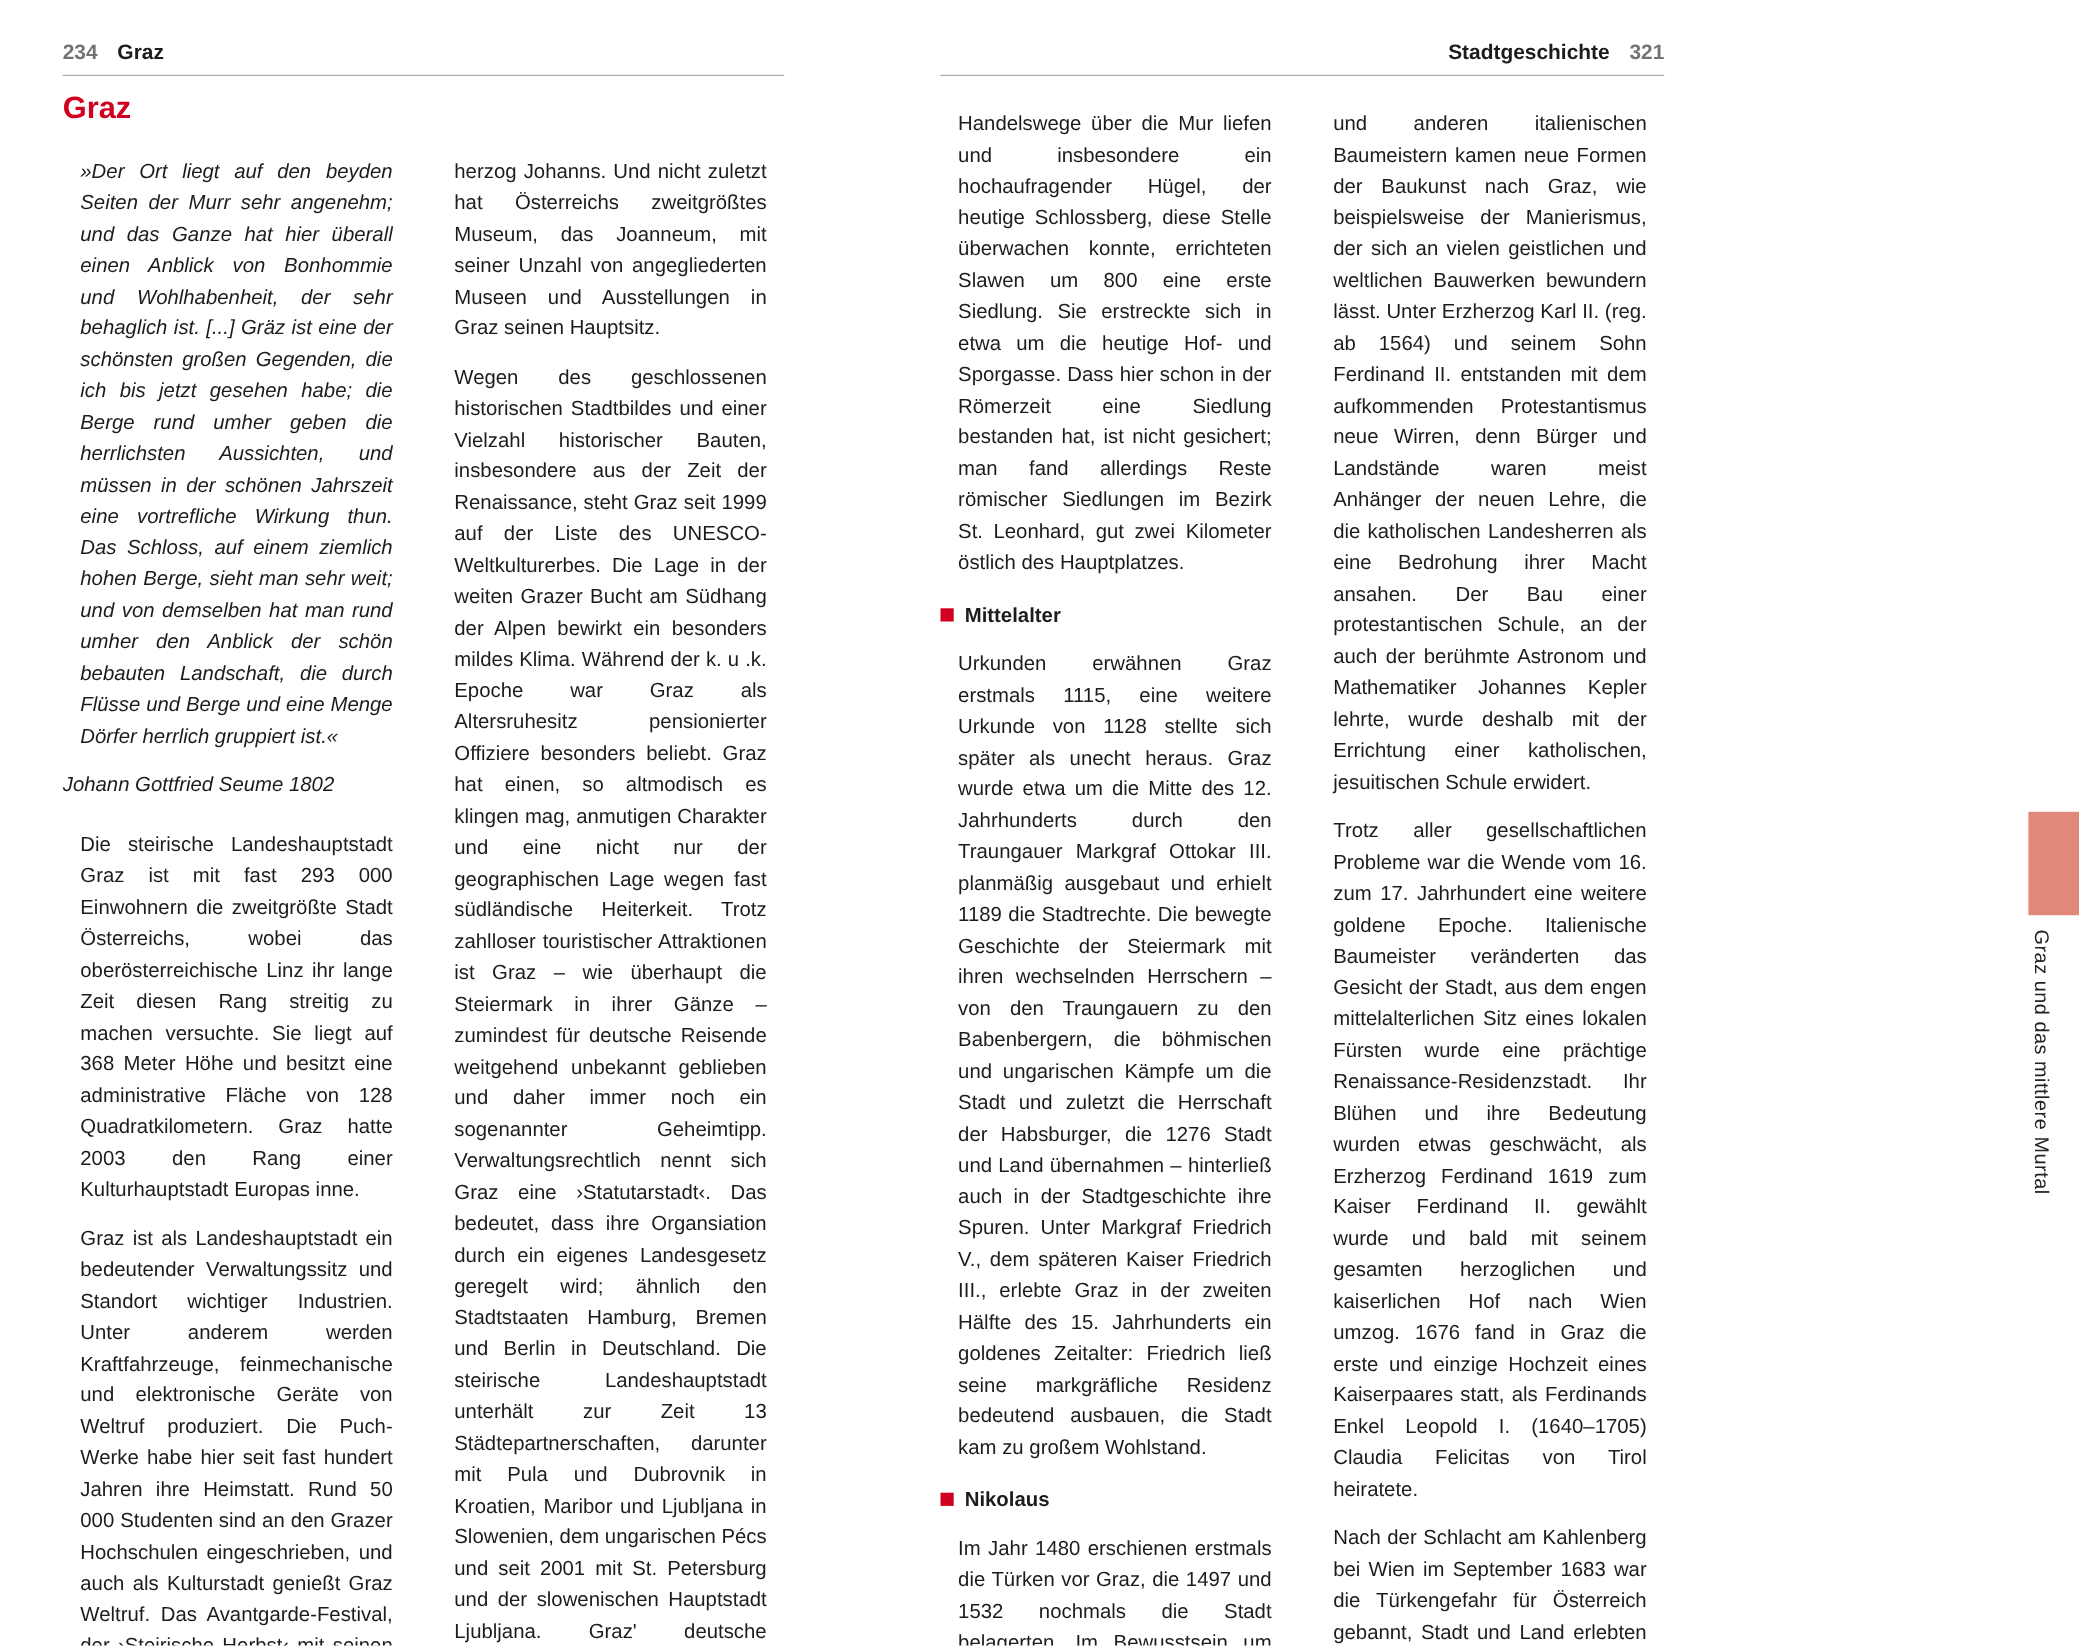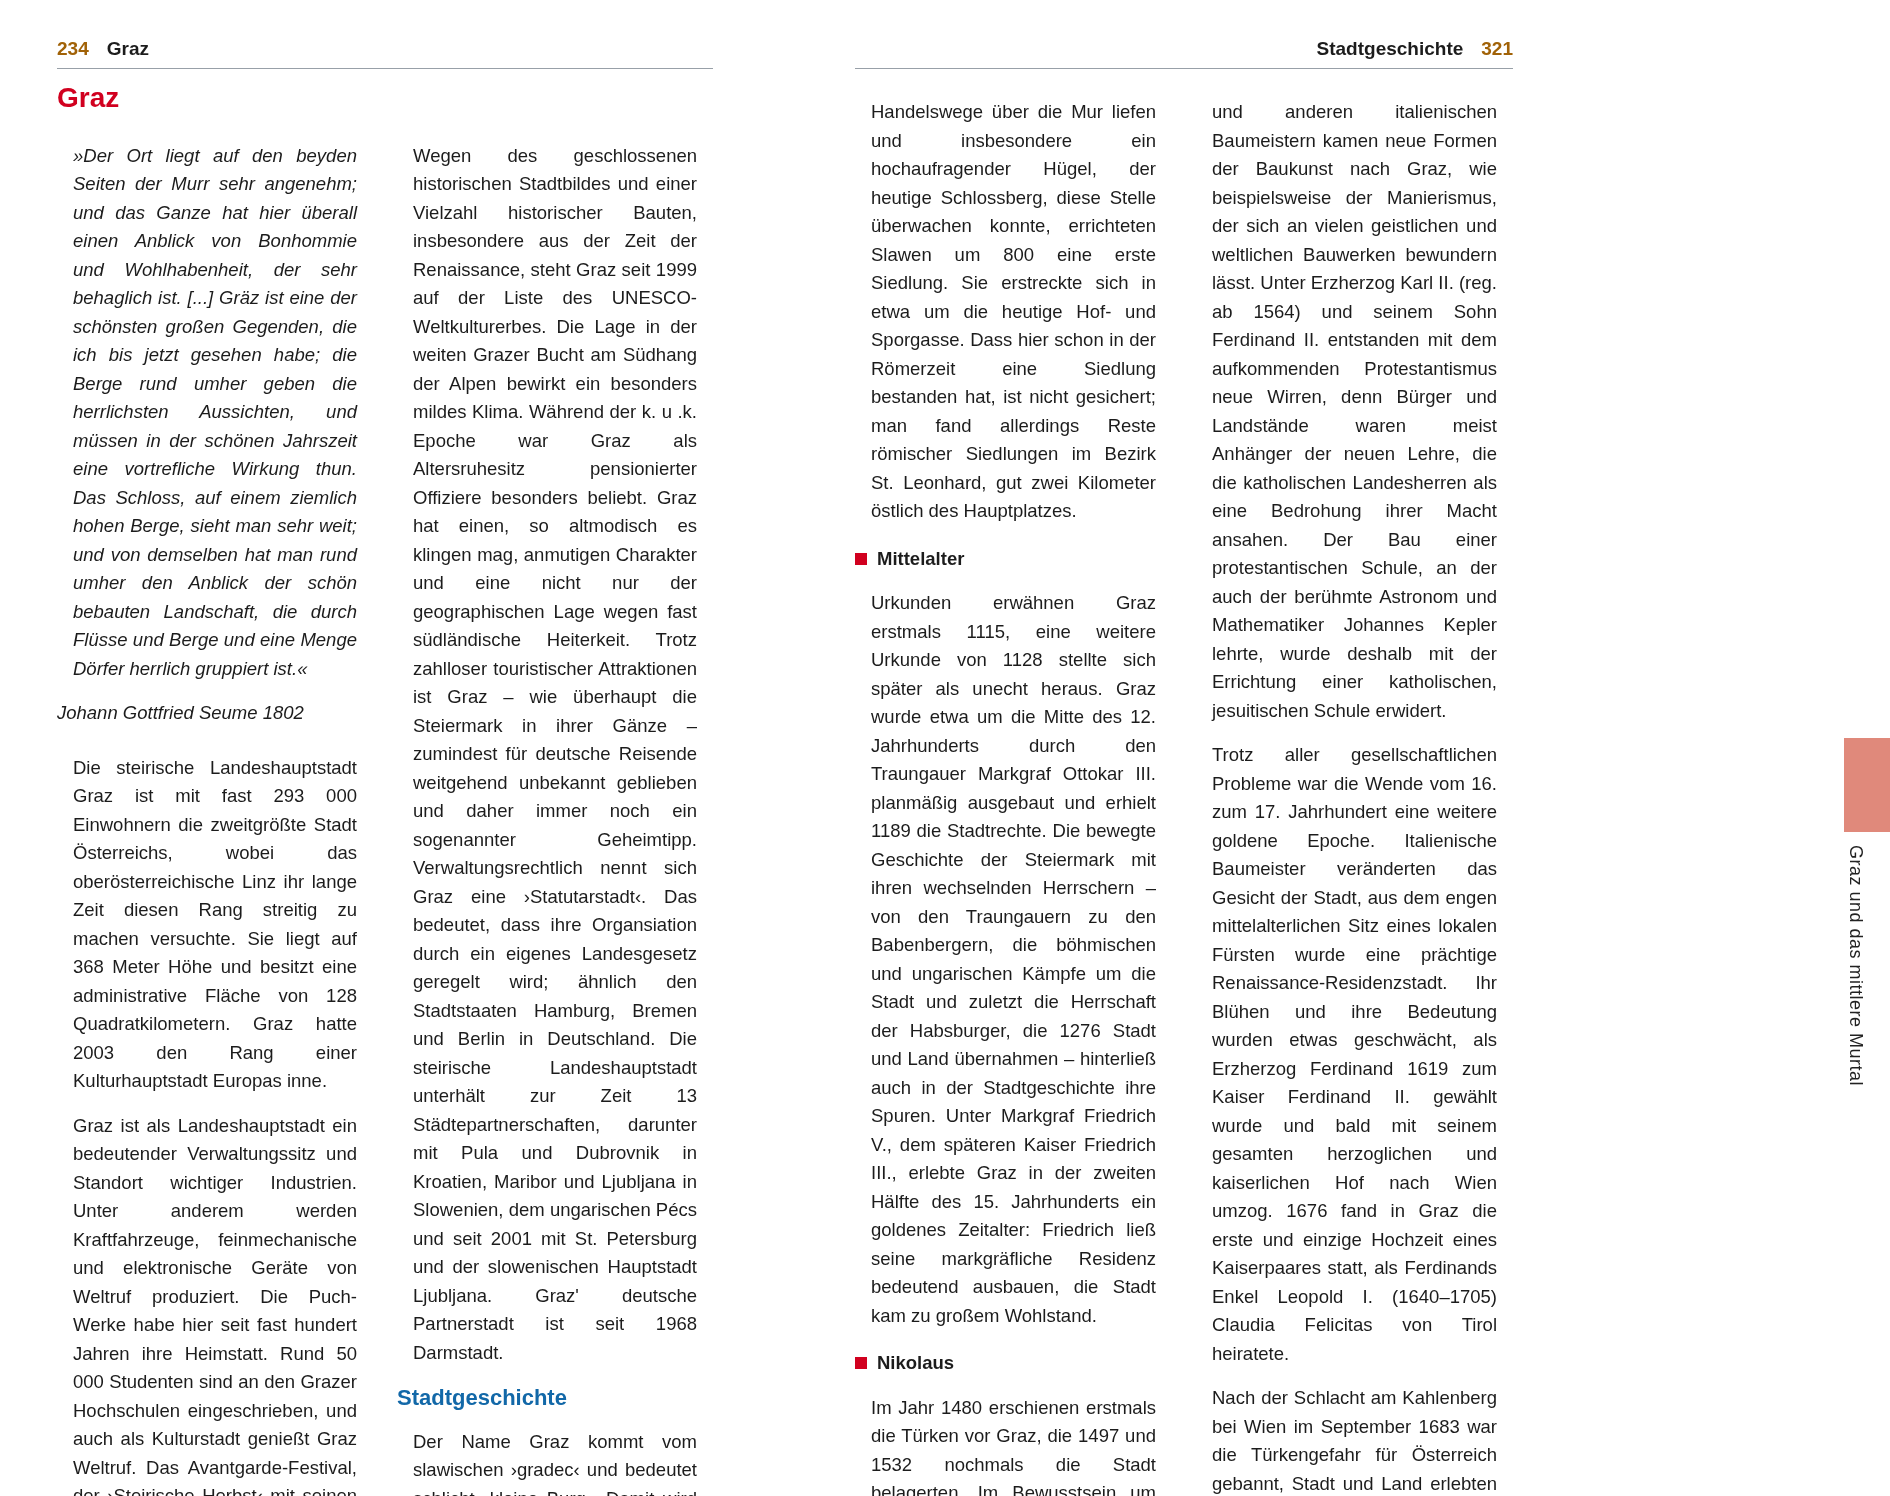--- a/index.html
+++ b/index.html
@@ -27,21 +27,21 @@
   .page-header {
     display: flex;
     align-items: baseline;
     gap: 18px;
     font-size: 19px;
     font-weight: bold;
     padding-bottom: 8px;
     border-bottom: 1.5px solid #98a0a8;
   }
   .page-header.right-align { justify-content: flex-end; }
-  .page-no { color: #a16207; }
+  .page-no { color: #737373; }
   .header-section { color: #1c1c1c; }
 
   .page-title {
     color: #d1001f;
     font-size: 28px;
     font-weight: bold;
     margin: 14px 0 12px 0;
     line-height: 1.1;
   }
 
@@ -121,20 +121,21 @@
   <div class="page-title">Graz</div>
 
   <div class="columns">
     <div class="col">
       <p class="quote">»Der Ort liegt auf den beyden Seiten der Murr sehr angenehm; und das Ganze hat hier überall einen Anblick von Bonhommie und Wohlhabenheit, der sehr behaglich ist. [...] Gräz ist eine der schönsten großen Gegenden, die ich bis jetzt gesehen habe; die Berge rund umher geben die herrlichsten Aussichten, und müssen in der schönen Jahrszeit eine vortrefliche Wirkung thun. Das Schloss, auf einem ziemlich hohen Berge, sieht man sehr weit; und von demselben hat man rund umher den Anblick der schön bebauten Landschaft, die durch Flüsse und Berge und eine Menge Dörfer herrlich gruppiert ist.«</p>
       <p class="attribution">Johann Gottfried Seume 1802</p>
       <p>Die steirische Landeshauptstadt Graz ist mit fast 293 000 Einwohnern die zweitgrößte Stadt Österreichs, wobei das oberösterreichische Linz ihr lange Zeit diesen Rang streitig zu machen versuchte. Sie liegt auf 368 Meter Höhe und besitzt eine administrative Fläche von 128 Quadratkilometern. Graz hatte 2003 den Rang einer Kulturhauptstadt Europas inne.</p>
       <p>Graz ist als Landeshauptstadt ein bedeutender Verwaltungssitz und Standort wichtiger Industrien. Unter anderem werden Kraftfahrzeuge, feinmechanische und elektronische Geräte von Weltruf produziert. Die Puch-Werke habe hier seit fast hundert Jahren ihre Heimstatt. Rund 50 000 Studenten sind an den Grazer Hochschulen eingeschrieben, und auch als Kulturstadt genießt Graz Weltruf. Das Avantgarde-Festival, der ›Steirische Herbst‹ mit seinen Lesungen, Ausstellungen und Theateraufführungen erhält durch das Klassik-Fest ›styriarte‹ einen Gegenpol. Diese Fest wurde von dem berühmten Dirigenten Nikolaus Harnoncourt (1929–2016) ins Leben gerufen, einem direkten Nachfahren Erz-</p>
     </div>
     <div class="col">
+      <p>herzog Johanns. Und nicht zuletzt hat Österreichs zweitgrößtes Museum, das Joanneum, mit seiner Unzahl von angegliederten Museen und Ausstellungen in Graz seinen Hauptsitz.</p>
       <p>Wegen des geschlossenen historischen Stadtbildes und einer Vielzahl historischer Bauten, insbesondere aus der Zeit der Renaissance, steht Graz seit 1999 auf der Liste des UNESCO-Weltkulturerbes. Die Lage in der weiten Grazer Bucht am Südhang der Alpen bewirkt ein besonders mildes Klima. Während der k. u .k. Epoche war Graz als Altersruhesitz pensionierter Offiziere besonders beliebt. Graz hat einen, so altmodisch es klingen mag, anmutigen Charakter und eine nicht nur der geographischen Lage wegen fast südländische Heiterkeit. Trotz zahlloser touristischer Attraktionen ist Graz – wie überhaupt die Steiermark in ihrer Gänze – zumindest für deutsche Reisende weitgehend unbekannt geblieben und daher immer noch ein sogenannter Geheimtipp. Verwaltungsrechtlich nennt sich Graz eine ›Statutarstadt‹. Das bedeutet, dass ihre Organsiation durch ein eigenes Landesgesetz geregelt wird; ähnlich den Stadtstaaten Hamburg, Bremen und Berlin in Deutschland. Die steirische Landeshauptstadt unterhält zur Zeit 13 Städtepartnerschaften, darunter mit Pula und Dubrovnik in Kroatien, Maribor und Ljubljana in Slowenien, dem ungarischen Pécs und seit 2001 mit St. Petersburg und der slowenischen Hauptstadt Ljubljana. Graz' deutsche Partnerstadt ist seit 1968 Darmstadt.</p>
       <div class="subhead">Stadtgeschichte</div>
       <p>Der Name Graz kommt vom slawischen ›gradec‹ und bedeutet schlicht ›kleine Burg‹. Damit wird auf die lange Stadtgeschichte hingewiesen. Wo wichtige</p>
     </div>
   </div>
 </div>
 
 <div class="page page-right">
   <div class="page-header right-align">
     <span class="header-section">Stadtgeschichte</span>

